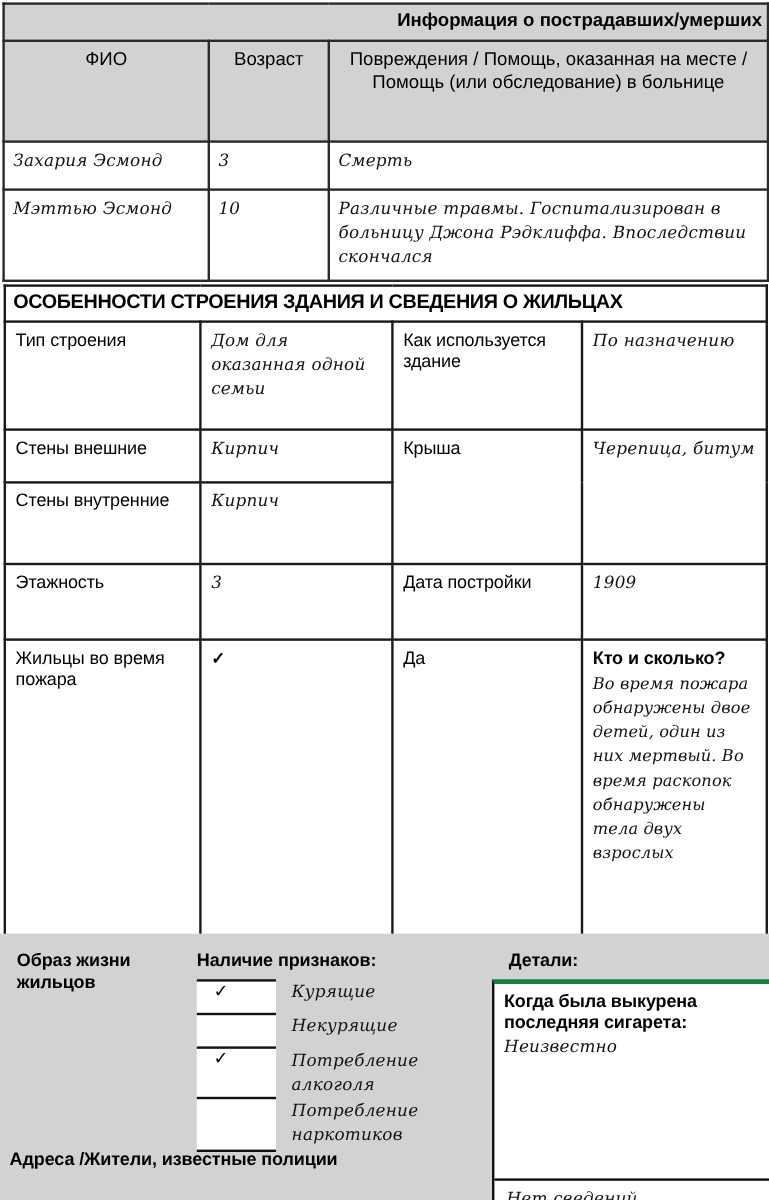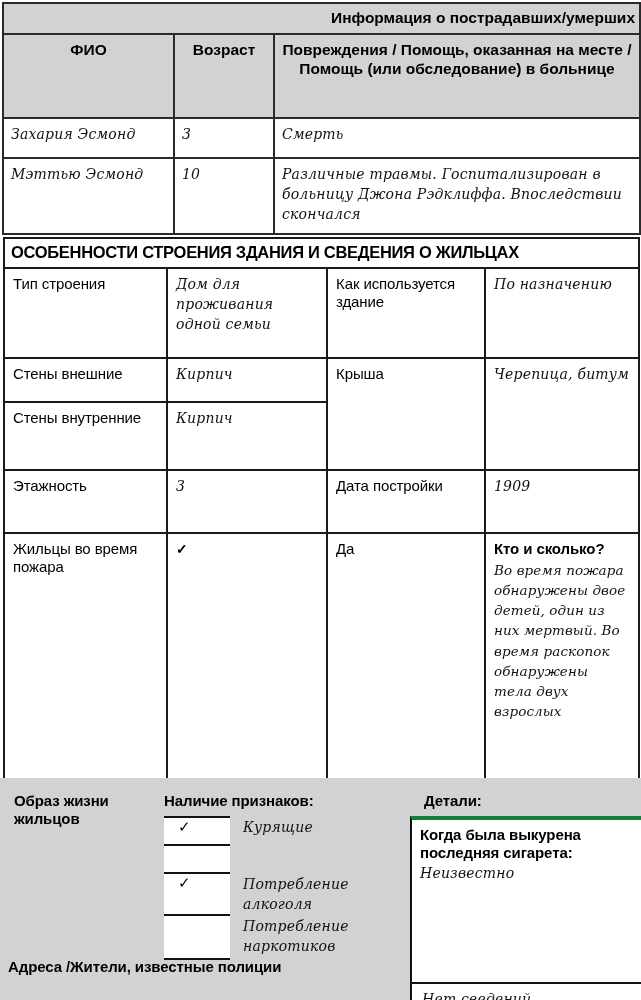--- a/index.html
+++ b/index.html
@@ -67,21 +67,21 @@
     border-color: #2a2a2a;
   }
   #t1 .title-cell {
     text-align: right;
     font-weight: bold;
     font-size: 15.5px;
     padding: 5px 4px 6px;
   }
   #t1 .colhead {
     text-align: center;
-    font-weight: bold;
+    font-weight: normal;
     font-size: 15.5px;
     line-height: 1.2;
     padding: 6px 6px 8px;
     vertical-align: top;
   }
   #t1 .colhead.wide { text-align: center; }
   #t1 td.data { padding: 6px 7px 8px; }
 
   
   #t2 {
@@ -229,21 +229,21 @@
     <col style="width:158px">
     <col style="width:154px">
   </colgroup>
   <tbody>
     <tr>
       <td class="banner" colspan="4">ОСОБЕННОСТИ СТРОЕНИЯ ЗДАНИЯ И СВЕДЕНИЯ О ЖИЛЬЦАХ</td>
     </tr>
 
     <tr>
       <td class="bold" style="height:76px">Тип строения</td>
-      <td class="hand">Дом для проживания одной семьи</td>
+      <td class="hand">Дом для оказанная одной семьи</td>
       <td class="bold">Как используется здание</td>
       <td class="hand">По назначению</td>
     </tr>
 
     <tr>
       <td class="bold" style="height:30px">Стены внешние</td>
       <td class="hand">Кирпич</td>
       <td class="bold" rowspan="2">Крыша</td>
       <td class="hand" rowspan="2">Черепица, битум</td>
     </tr>
@@ -291,20 +291,21 @@
     </div>
     <div class="cb tall">
       <span class="tick">✓</span>
     </div>
     <div class="cb tall">
       <span class="tick"></span>
     </div>
   </div>
 
   <div class="hand" style="position:absolute;left:243px;top:40px;width:160px">Курящие</div>
+  <div class="hand" style="position:absolute;left:243px;top:68px;width:160px">Некурящие</div>
   <div class="hand" style="position:absolute;left:243px;top:96px;width:125px;line-height:1.45">Потребление алкоголя</div>
   <div class="hand" style="position:absolute;left:243px;top:138px;width:125px;line-height:1.45">Потребление наркотиков</div>
 
   <div id="addr-label" class="bold">Адреса /Жители, известные полиции</div>
 
   <div id="details-panel">
     <div class="dtitle bold" style="line-height:1.2">Когда была выкурена последняя сигарета:</div>
     <div class="dvalue hand">Неизвестно</div>
     <div class="drule"></div>
     <div class="dbottom hand">Нет сведений</div>

